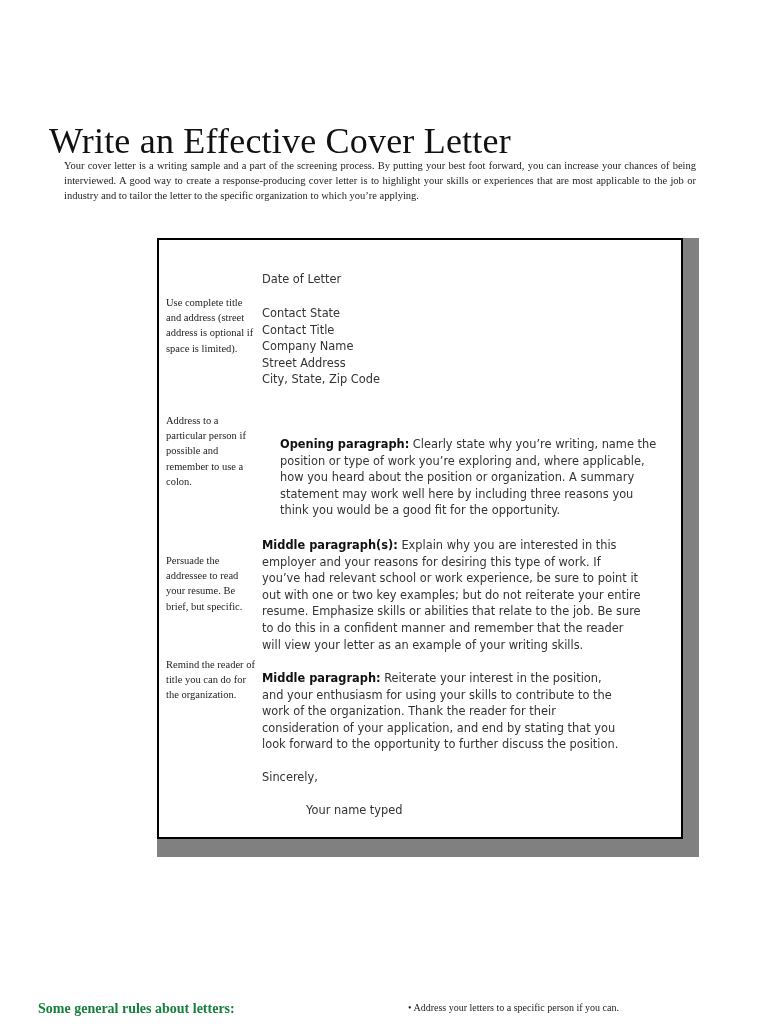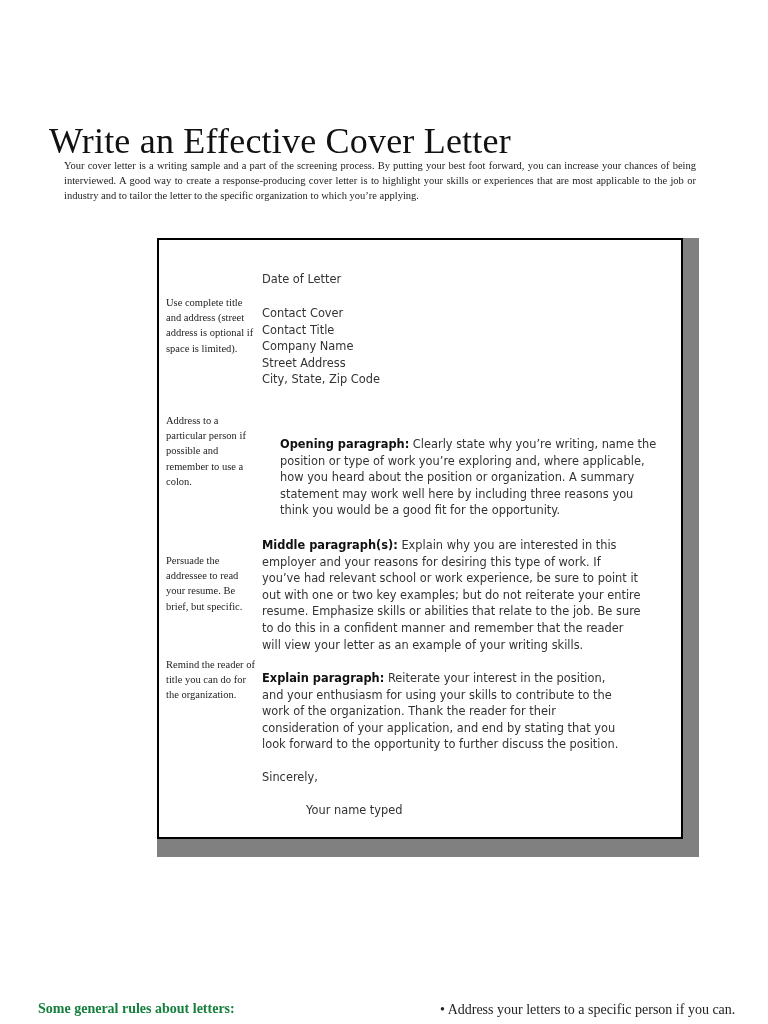--- a/index.html
+++ b/index.html
@@ -35,60 +35,60 @@
     }
     .body-col b { color: #111; }
     .blank { display: inline-block; width: 58px; border-bottom: 1px solid #111; height: 11px; vertical-align: baseline; }
     .colon { color: #888; }
     .rules-head {
       position: absolute; left: 38px; top: 1001px;
       font-family: "Liberation Serif", "DejaVu Serif", serif;
       font-size: 14px; font-weight: bold; color: #15803d;
     }
     .rules-item {
-      position: absolute; left: 440px; top: 1002px;
+      position: absolute; left: 408px; top: 1002px;
       font-family: "Liberation Serif", "DejaVu Serif", serif;
-      font-size: 14px; color: #222;
+      font-size: 10px; color: #222;
     }
   </style>
 </head>
 <body>
 
 <h1 class="title">Write an Effective Cover Letter</h1>
 <div class="intro">Your cover letter is a writing sample and a part of the screening process. By putting your best foot forward, you can increase your chances of being interviewed. A good way to create a response-producing cover letter is to highlight your skills or experiences that are most applicable to the job or industry and to tailor the letter to the specific organization to which you’re applying.</div>
 
 <div class="shadow"></div>
 <div class="letter-box">
 
   <div class="note" style="top:55px;">Use complete title and address (street address is optional if space is limited).</div>
   <div class="note" style="top:173px;">Address to a particular person if possible and remember to use a colon.</div>
   <div class="note" style="top:313px;">Persuade the addressee to read your resume. Be brief, but specific.</div>
   <div class="note" style="top:417px;">Remind the reader of title you can do for the organization.</div>
 
   <div class="body-col" style="top:31px;">Date of Letter</div>
 
   <div class="body-col" style="top:65px;">
-    <div>Contact Cover</div>
+    <div>Contact State</div>
     <div>Contact Title</div>
     <div>Company Name</div>
     <div>Street Address</div>
     <div>City, State, Zip Code</div>
   </div>
 
 
   <div class="body-col" style="top:196px; width:378px;margin-left:18px;">
     <b>Opening paragraph:</b><span> Clearly state why you’re writing, name the position or type of work you’re exploring and, where applicable, how you heard about the position or organization. A summary statement may work well here by including three reasons you think you would be a good fit for the opportunity.</span>
   </div>
 
   <div class="body-col" style="top:297px; width:380px;">
     <b>Middle paragraph(s):</b><span> Explain why you are interested in this employer and your reasons for desiring this type of work. If you’ve had relevant school or work experience, be sure to point it out with one or two key examples; but do not reiterate your entire resume. Emphasize skills or abilities that relate to the job. Be sure to do this in a confident manner and remember that the reader will view your letter as an example of your writing skills.</span>
   </div>
 
   <div class="body-col" style="top:430px; width:360px;">
-    <b>Explain paragraph:</b><span> Reiterate your interest in the position, and your enthusiasm for using your skills to contribute to the work of the organization. Thank the reader for their consideration of your application, and end by stating that you look forward to the opportunity to further discuss the position.</span>
+    <b>Middle paragraph:</b><span> Reiterate your interest in the position, and your enthusiasm for using your skills to contribute to the work of the organization. Thank the reader for their consideration of your application, and end by stating that you look forward to the opportunity to further discuss the position.</span>
   </div>
 
   <div class="body-col" style="top:529px;">Sincerely,</div>
   <div class="body-col" style="top:562px;margin-left:44px;">Your name typed</div>
 </div>
 
 <div class="rules-head">Some general rules about letters:</div>
 <div class="rules-item">• Address your letters to a specific person if you can.</div>
 
 </body></html>

